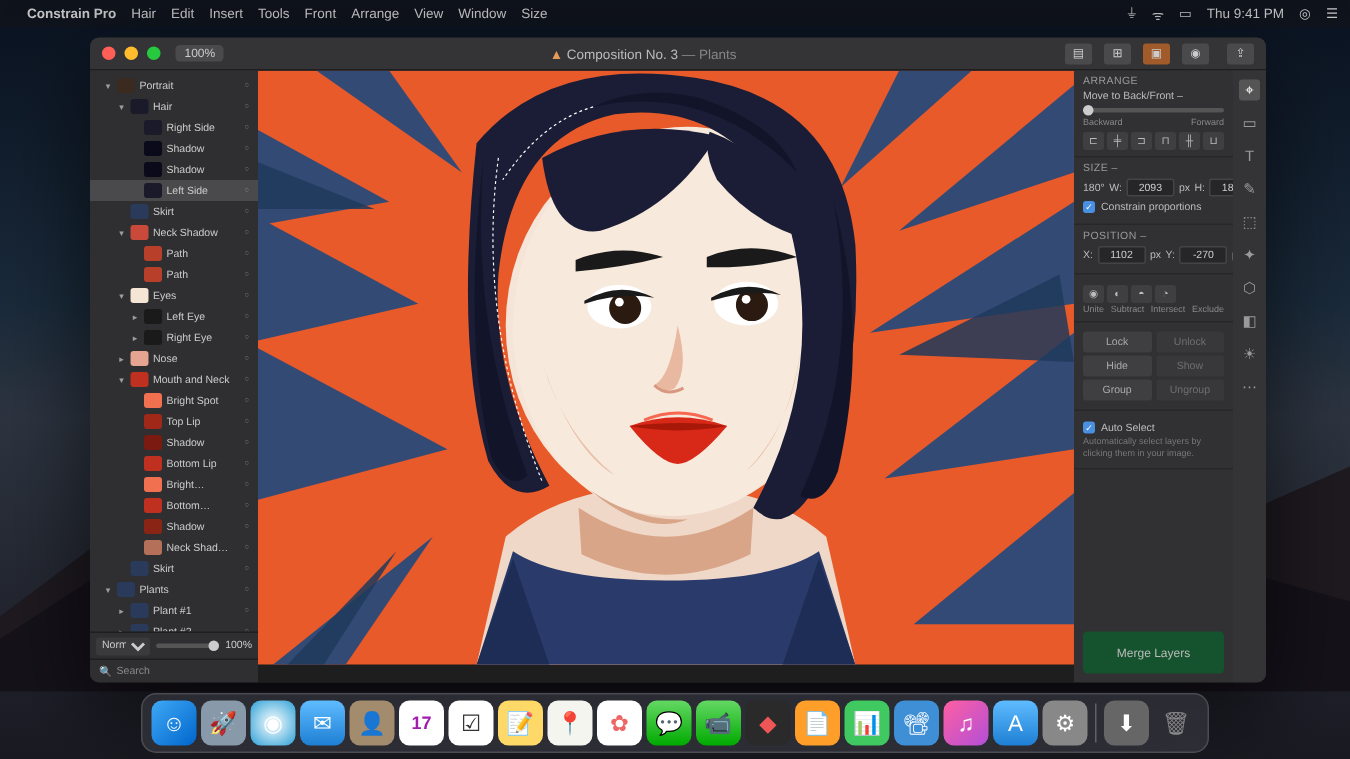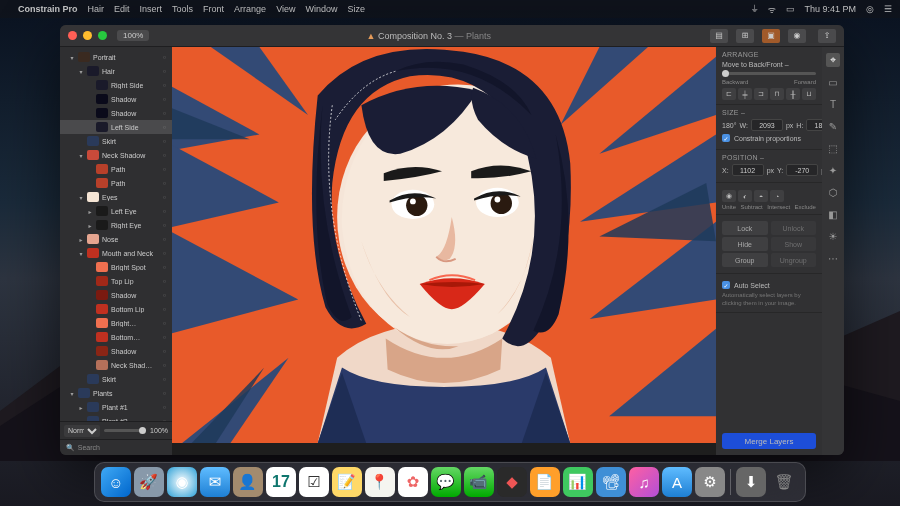--- a/index.html
+++ b/index.html
@@ -43,21 +43,21 @@
 .ilabels{display:flex;justify-content:space-between;font-size:6px;color:#888}
 .igrid{display:flex;gap:2px;flex-wrap:wrap;margin-top:3px}
 .igrid div{width:14px;height:12px;background:#3f3f41;border-radius:2px;display:flex;align-items:center;justify-content:center;font-size:7px}
 .ifield{display:flex;align-items:center;gap:3px;font-size:7px;margin:2px 0}
 .ifield input{width:32px;height:12px;background:#262628;border:1px solid #444;color:#ccc;font-size:7px;text-align:center;border-radius:2px}
 .ibtn{flex:1;height:14px;background:#3f3f41;border-radius:2px;font-size:7px;display:flex;align-items:center;justify-content:center;color:#aaa}
 .ibtn.dim{opacity:0.5}
 .ibtngrp{display:flex;gap:3px;margin:2px 0}
 .ichk{display:flex;align-items:center;gap:4px;font-size:7px;margin:3px 0}
 .ichk .box{width:8px;height:8px;background:#4a90e2;border-radius:2px;display:flex;align-items:center;justify-content:center;color:#fff;font-size:6px}
-.merge{margin:auto 6px 6px;height:16px;background:#1d4ed8;border-radius:3px;font-size:8px;display:flex;align-items:center;justify-content:center}
+.merge{margin:auto 6px 6px;height:28px;background:#14532d;border-radius:3px;font-size:8px;display:flex;align-items:center;justify-content:center}
 #tools{width:22px;background:#343436;display:flex;flex-direction:column;align-items:center;padding:6px 0;gap:8px}
 #tools div{width:14px;height:14px;display:flex;align-items:center;justify-content:center;font-size:10px;color:#999;border-radius:2px}
 #tools div.sel{background:#555;color:#fff}
 #dock{position:absolute;bottom:4px;left:50%;transform:translateX(-50%);height:40px;background:rgba(80,80,90,0.4);backdrop-filter:blur(20px);border-radius:10px;display:flex;align-items:center;padding:0 6px;gap:3px;border:1px solid rgba(255,255,255,0.15)}
 .dicon{width:30px;height:30px;border-radius:7px;display:flex;align-items:center;justify-content:center;font-size:15px;color:#fff;flex-shrink:0}
 .dsep{width:1px;height:26px;background:rgba(255,255,255,0.25);margin:0 2px}
 #mtn{position:absolute;bottom:45px;left:0;right:0;height:210px;pointer-events:none}
 </style>
 </head>
 <body>
@@ -467,21 +467,21 @@
       </div>
   </div>
 </div>
 
 <div id="dock">
     <div class="dicon" style="background: linear-gradient(135deg, rgb(63, 169, 245), rgb(0, 102, 204));">☺</div>
     <div class="dicon" style="background: rgb(136, 153, 170);">🚀</div>
     <div class="dicon" style="background: radial-gradient(rgb(255, 255, 255), rgb(42, 159, 214));">◉</div>
     <div class="dicon" style="background: linear-gradient(rgb(95, 188, 255), rgb(30, 127, 212));">✉</div>
     <div class="dicon" style="background: rgb(163, 139, 110);">👤</div>
-    <div class="dicon" style="background: rgb(255, 255, 255); color: #0f766e; font-size: 16px; font-weight: 600;">17</div>
+    <div class="dicon" style="background: rgb(255, 255, 255); color: #a21caf; font-size: 12px; font-weight: 600;">17</div>
     <div class="dicon" style="background: rgb(255, 255, 255); color: rgb(51, 51, 51);">☑</div>
     <div class="dicon" style="background: rgb(255, 217, 104);">📝</div>
     <div class="dicon" style="background: rgb(245, 245, 240);">📍</div>
     <div class="dicon" style="background: rgb(255, 255, 255); color: rgb(238, 102, 102);">✿</div>
     <div class="dicon" style="background: linear-gradient(rgb(100, 216, 100), rgb(0, 170, 0));">💬</div>
     <div class="dicon" style="background: linear-gradient(rgb(100, 216, 100), rgb(0, 170, 0));">📹</div>
     <div class="dicon" style="background: rgb(42, 42, 42); color: rgb(238, 85, 85);">◆</div>
     <div class="dicon" style="background: rgb(255, 159, 42);">📄</div>
     <div class="dicon" style="background: rgb(63, 201, 96);">📊</div>
     <div class="dicon" style="background: rgb(63, 143, 214);">📽</div>

